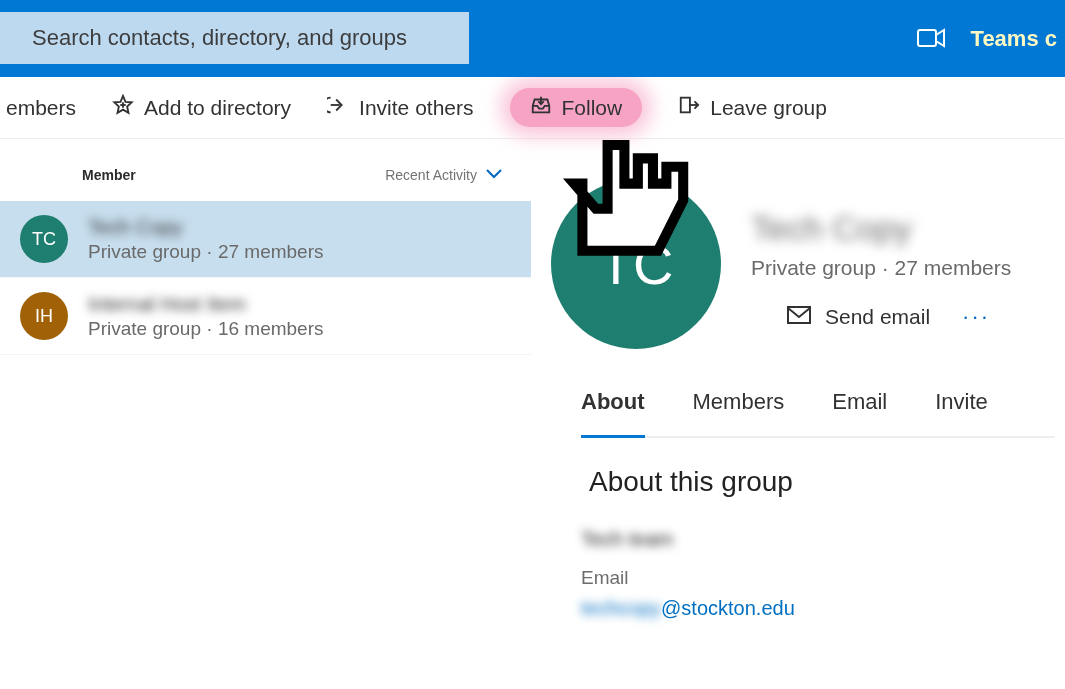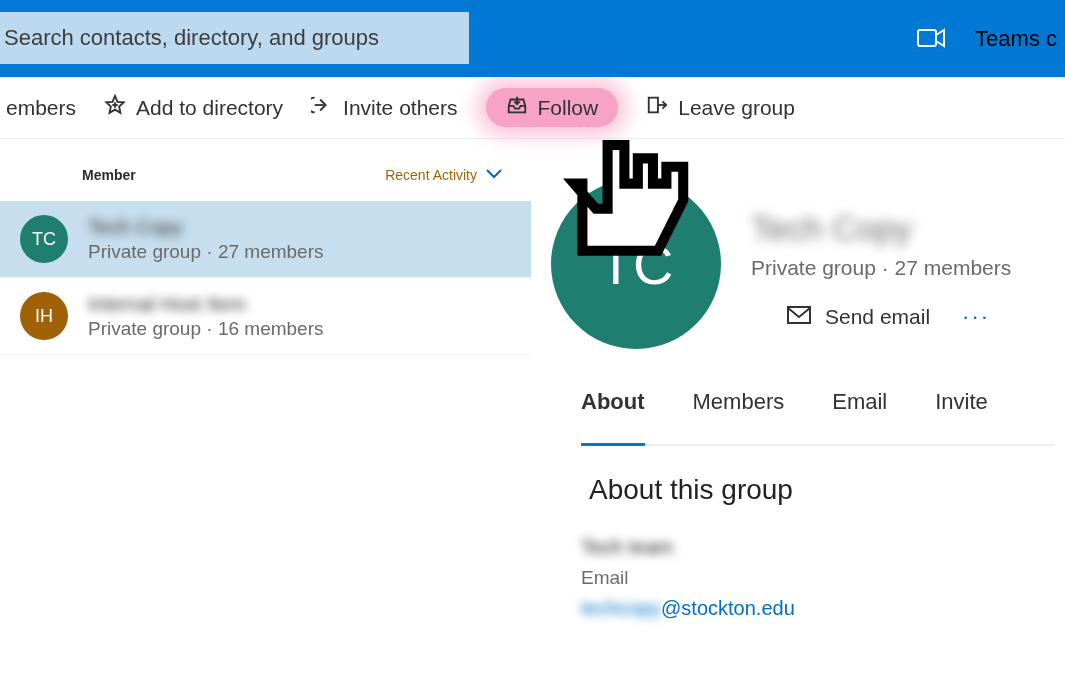--- a/index.html
+++ b/index.html
@@ -11,35 +11,35 @@
     background:#0078d4;
     height:77px;
     position:relative;
   }
   .search-box {
     position:absolute;
     top:12px; left:0;
     width:469px; height:52px;
     background:#bdd9f0;
     border:none;
-    padding:0 4px;
+    padding:0 32px;
     font-size:22px; color:#444;
   }
   .search-box::placeholder { color:#3d3d3d; }
   .camera-icon {
     position:absolute; right:120px; top:28px; color:#fff;
   }
   .teams-link {
-    position:absolute; right:8px; top:26px; color:#000000; font-size:22px;
+    position:absolute; right:8px; top:26px; color:#fef9c3; font-size:22px;font-weight:bold;
   }
 
   
   .toolbar {
     height:62px; border-bottom:1px solid #eee;
-    display:flex; align-items:center; padding:0 6px; gap:28px;
+    display:flex; align-items:center; padding:0 6px; gap:36px;
     font-size:21px;
   }
   .toolbar .tb-item {
     display:flex; align-items:center; gap:10px; color:#323232;
   }
   .toolbar .tb-item svg { width:22px; height:22px; stroke:#323232; }
   .tb-follow {
     padding:6px 20px; border-radius:24px;
     background:#f7a3c5;
     box-shadow:0 0 18px 10px rgba(247,163,197,0.6);
@@ -50,21 +50,21 @@
   .left { width:531px; border-right:none; }
   .right { flex:1; padding:0 10px 0 50px; position:relative; }
 
   
   .left-header {
     display:flex; align-items:center; justify-content:space-between;
     padding:28px 28px 18px 82px;
     font-size:14px;
   }
   .left-header .title { font-weight:600; color:#2b2b2b; }
-  .left-header .sort { color:#a16207; display:flex; align-items:center; gap:8px; }
+  .left-header .sort { color:#737373; display:flex; align-items:center; gap:8px; }
 
   
   .list { }
   .list-item {
     display:flex; align-items:center; gap:20px;
     padding:14px 18px 14px 20px;
     border-bottom:1px solid #f5f5f5;
   }
   .list-item.selected { background:#c7deee; }
   .avatar {
@@ -86,28 +86,28 @@
     position:relative; margin-left:-30px;
   }
   .detail-titles { display:flex; flex-direction:column; gap:8px; margin-top:30px; }
   .detail-titles .group-name { font-size:34px; color:#6c6c6c; filter:blur(6px); }
   .detail-titles .group-meta { font-size:21px; color:#6a6a6a; }
   .send-email-row { display:flex; align-items:center; gap:14px; margin-top:16px; font-size:21px; color:#323232;padding-left:36px; }
   .ellipsis { color:#0066c0; font-size:22px; letter-spacing:2px; margin-left:18px; }
 
   
   .tabs { display:flex; gap:48px; margin-top:40px; font-size:22px; color:#323232; border-bottom:2px solid #eee; }
-  .tab { padding:0 0 28px 0; cursor:pointer; }
+  .tab { padding:0 0 20px 0; cursor:pointer; }
   .tab.active { font-weight:600; border-bottom:3px solid #0078d4; margin-bottom:-2px; }
 
   
   .about-section { margin-top:28px; }
   .about-section h2 { font-weight:400; font-size:28px; margin:0 0 30px 8px; }
   .field-label { font-size:19px; color:#6d6d6d; margin-bottom:8px; }
-  .field-value { font-size:20px; margin-bottom:8px; }
+  .field-value { font-size:20px; margin-bottom:16px; }
   .blurred { filter:blur(5px); display:inline-block; }
   .email-link { color:#006fc2; }
 
   
   .hand-cursor {
     position:absolute;
     top:108px; left:532px;
     width:168px; height:168px;
     z-index:50;
     pointer-events:none;

